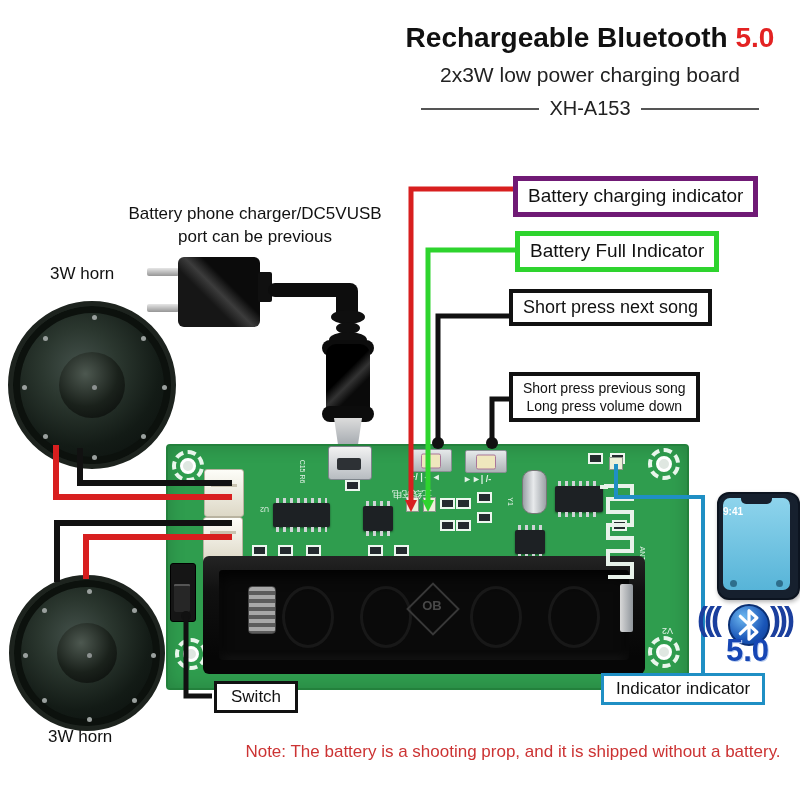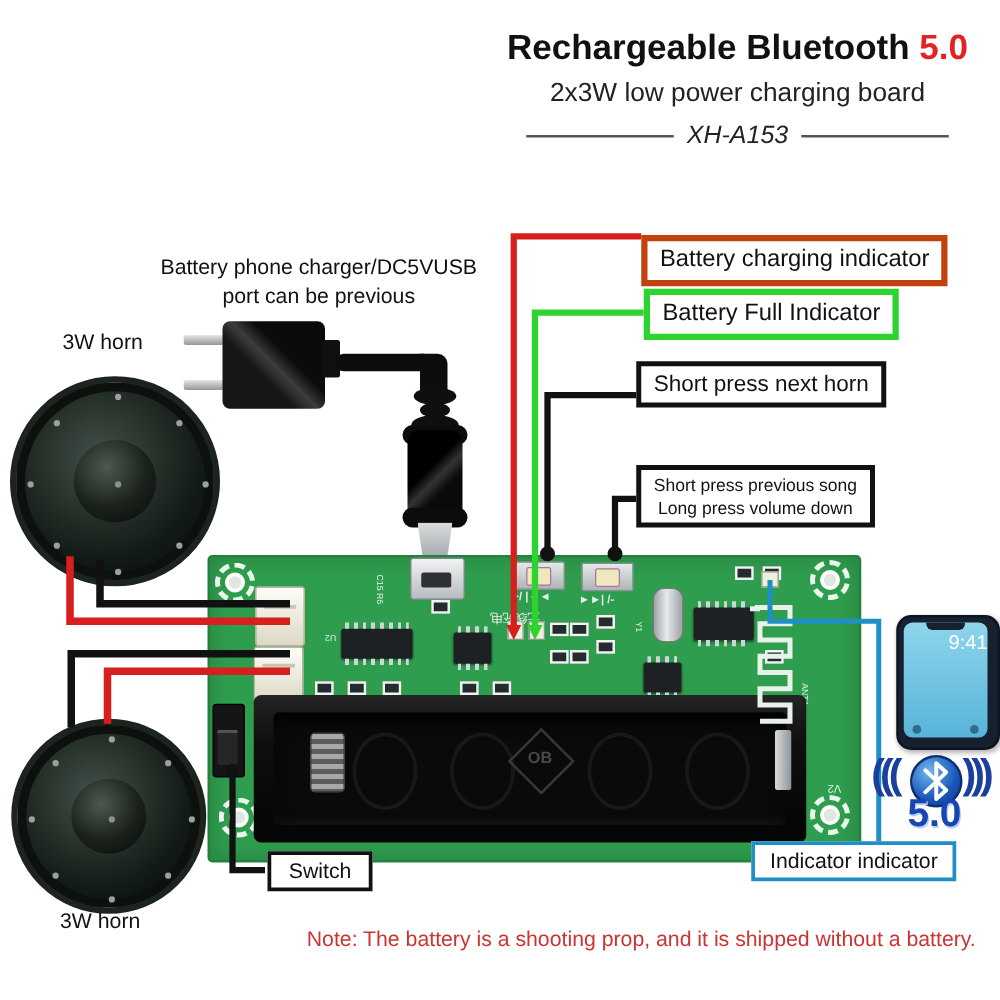--- a/index.html
+++ b/index.html
@@ -4,26 +4,26 @@
 <style>
   html,body{margin:0;padding:0;background:#fff;}
   #stage{position:relative;width:800px;height:800px;background:#fff;overflow:hidden;
          font-family:"Liberation Sans",sans-serif;color:#111;}
   .abs{position:absolute;}
   
   #header{left:380px;top:22px;width:420px;text-align:center;}
   #title{font-size:28px;font-weight:bold;letter-spacing:0;white-space:nowrap;}
   #title .accent{color:#e32222;}
   #subtitle{font-size:21px;margin-top:9px;color:#222;}
-  #modelrow{margin-top:10px;display:flex;align-items:center;justify-content:center;gap:10px;font-style:italic;}
+  #modelrow{margin-top:10px;display:flex;align-items:center;justify-content:center;gap:10px;}
   .mline{width:118px;height:2px;background:#555;}
   #model{font-size:20px;color:#222;}
   
   .ann{position:absolute;background:#fff;white-space:nowrap;font-size:19px;padding:3px 10px;line-height:1.3;}
-  #box-charging{left:513px;top:188px;border:5px solid #c2410c;}
+  #box-charging{left:513px;top:176px;border:5px solid #701a75;}
   #box-full{left:515px;top:231px;border:5px solid #2ed42e;}
   #box-next{left:509px;top:289px;border:4px solid #111;font-size:18px;text-align:center;}
   #box-prev{left:509px;top:372px;border:4px solid #111;font-size:14px;text-align:center;}
   #box-bt{left:601px;top:673px;border:3px solid #1f8fc4;font-size:17px;padding:2px 12px;}
   #box-switch{left:214px;top:681px;border:3px solid #111;font-size:17px;padding:2px 14px;}
   
   #charger-label{left:105px;top:203px;width:300px;text-align:center;font-size:17px;line-height:1.35;}
   #horn-top{left:50px;top:264px;font-size:17px;}
   #horn-bottom{left:48px;top:727px;font-size:17px;}
   #note{left:228px;top:742px;width:570px;font-size:17px;color:#cc3333;text-align:center;}
@@ -85,21 +85,21 @@
   #ob-text{left:412px;top:598px;width:40px;text-align:center;color:#484848;font-weight:bold;font-size:13px;}
   #switch-comp{left:170px;top:563px;width:24px;height:57px;background:#151515;border-radius:3px;border:1px solid #000;}
   #switch-knob{left:174px;top:584px;width:16px;height:28px;background:#262626;border-radius:2px;
         box-shadow:inset 0 5px 0 -3px #555, inset 0 12px 0 -10px #555, inset 0 19px 0 -17px #555;}
   
   #phone{left:717px;top:492px;width:79px;height:104px;background:#16202e;border-radius:12px;
          border:2px solid #0c1420;box-shadow:1px 2px 4px rgba(0,0,0,.3);}
   #phone-screen{left:723px;top:498px;width:67px;height:92px;border-radius:7px;
          background:linear-gradient(180deg,#8ed4ec,#57b4d8);}
   #phone-notch{left:741px;top:498px;width:31px;height:6px;background:#16202e;border-radius:0 0 5px 5px;}
-  #phone-time{left:723px;top:506px;width:67px;text-align:right;color:#fff;font-size:16px;font-weight:normal;}
+  #phone-time{left:723px;top:506px;width:67px;text-align:left;color:#fff;font-size:10px;font-weight:bold;}
   .phone-dot{position:absolute;top:580px;width:7px;height:7px;border-radius:50%;background:#2e6e8c;}
   .btwave{position:absolute;top:600px;font-size:33px;font-weight:bold;color:#1b3f9e;letter-spacing:-4px;}
   #btcircle{left:728px;top:604px;width:38px;height:38px;border-radius:50%;border:2px solid #0a2f73;
             background:radial-gradient(circle at 35% 30%,#6db8f0,#1a56b8 60%,#0d3a8f);}
   #btversion{left:700px;top:633px;width:95px;text-align:center;font-size:31px;font-weight:bold;color:#1646b4;
              text-shadow:1px 1px 0 #b9cdf0;}
   svg.overlay{position:absolute;left:0;top:0;}
 </style>
 </head>
 <body>
@@ -229,21 +229,21 @@
     <polyline points="509,399 492,399 492,442" fill="none" stroke="#111" stroke-width="5"></polyline>
     <circle cx="492" cy="443" r="6" fill="#111"></circle>
     <polyline points="616,464 616,497 703,497 703,676" fill="none" stroke="#1f8fc4" stroke-width="4"></polyline>
     <circle cx="186" cy="616" r="5" fill="#111"></circle>
     <polyline points="186,616 186,696 212,696" fill="none" stroke="#111" stroke-width="5"></polyline>
   </svg>
 
   <div class="ann" id="box-charging">Battery charging indicator</div>
   <div class="ann" id="box-full">Battery Full Indicator</div>
   <div class="ann" id="box-next">
-    <div>Short press next horn</div>
+    <div>Short press next song</div>
   </div>
   <div class="ann" id="box-prev">
     <div>Short press previous song</div>
     <div>Long press volume down</div>
   </div>
   <div class="ann" id="box-bt">Indicator indicator</div>
   <div class="ann" id="box-switch">Switch</div>
 
   <div class="abs" id="phone"></div>
   <div class="abs" id="phone-screen"></div>

